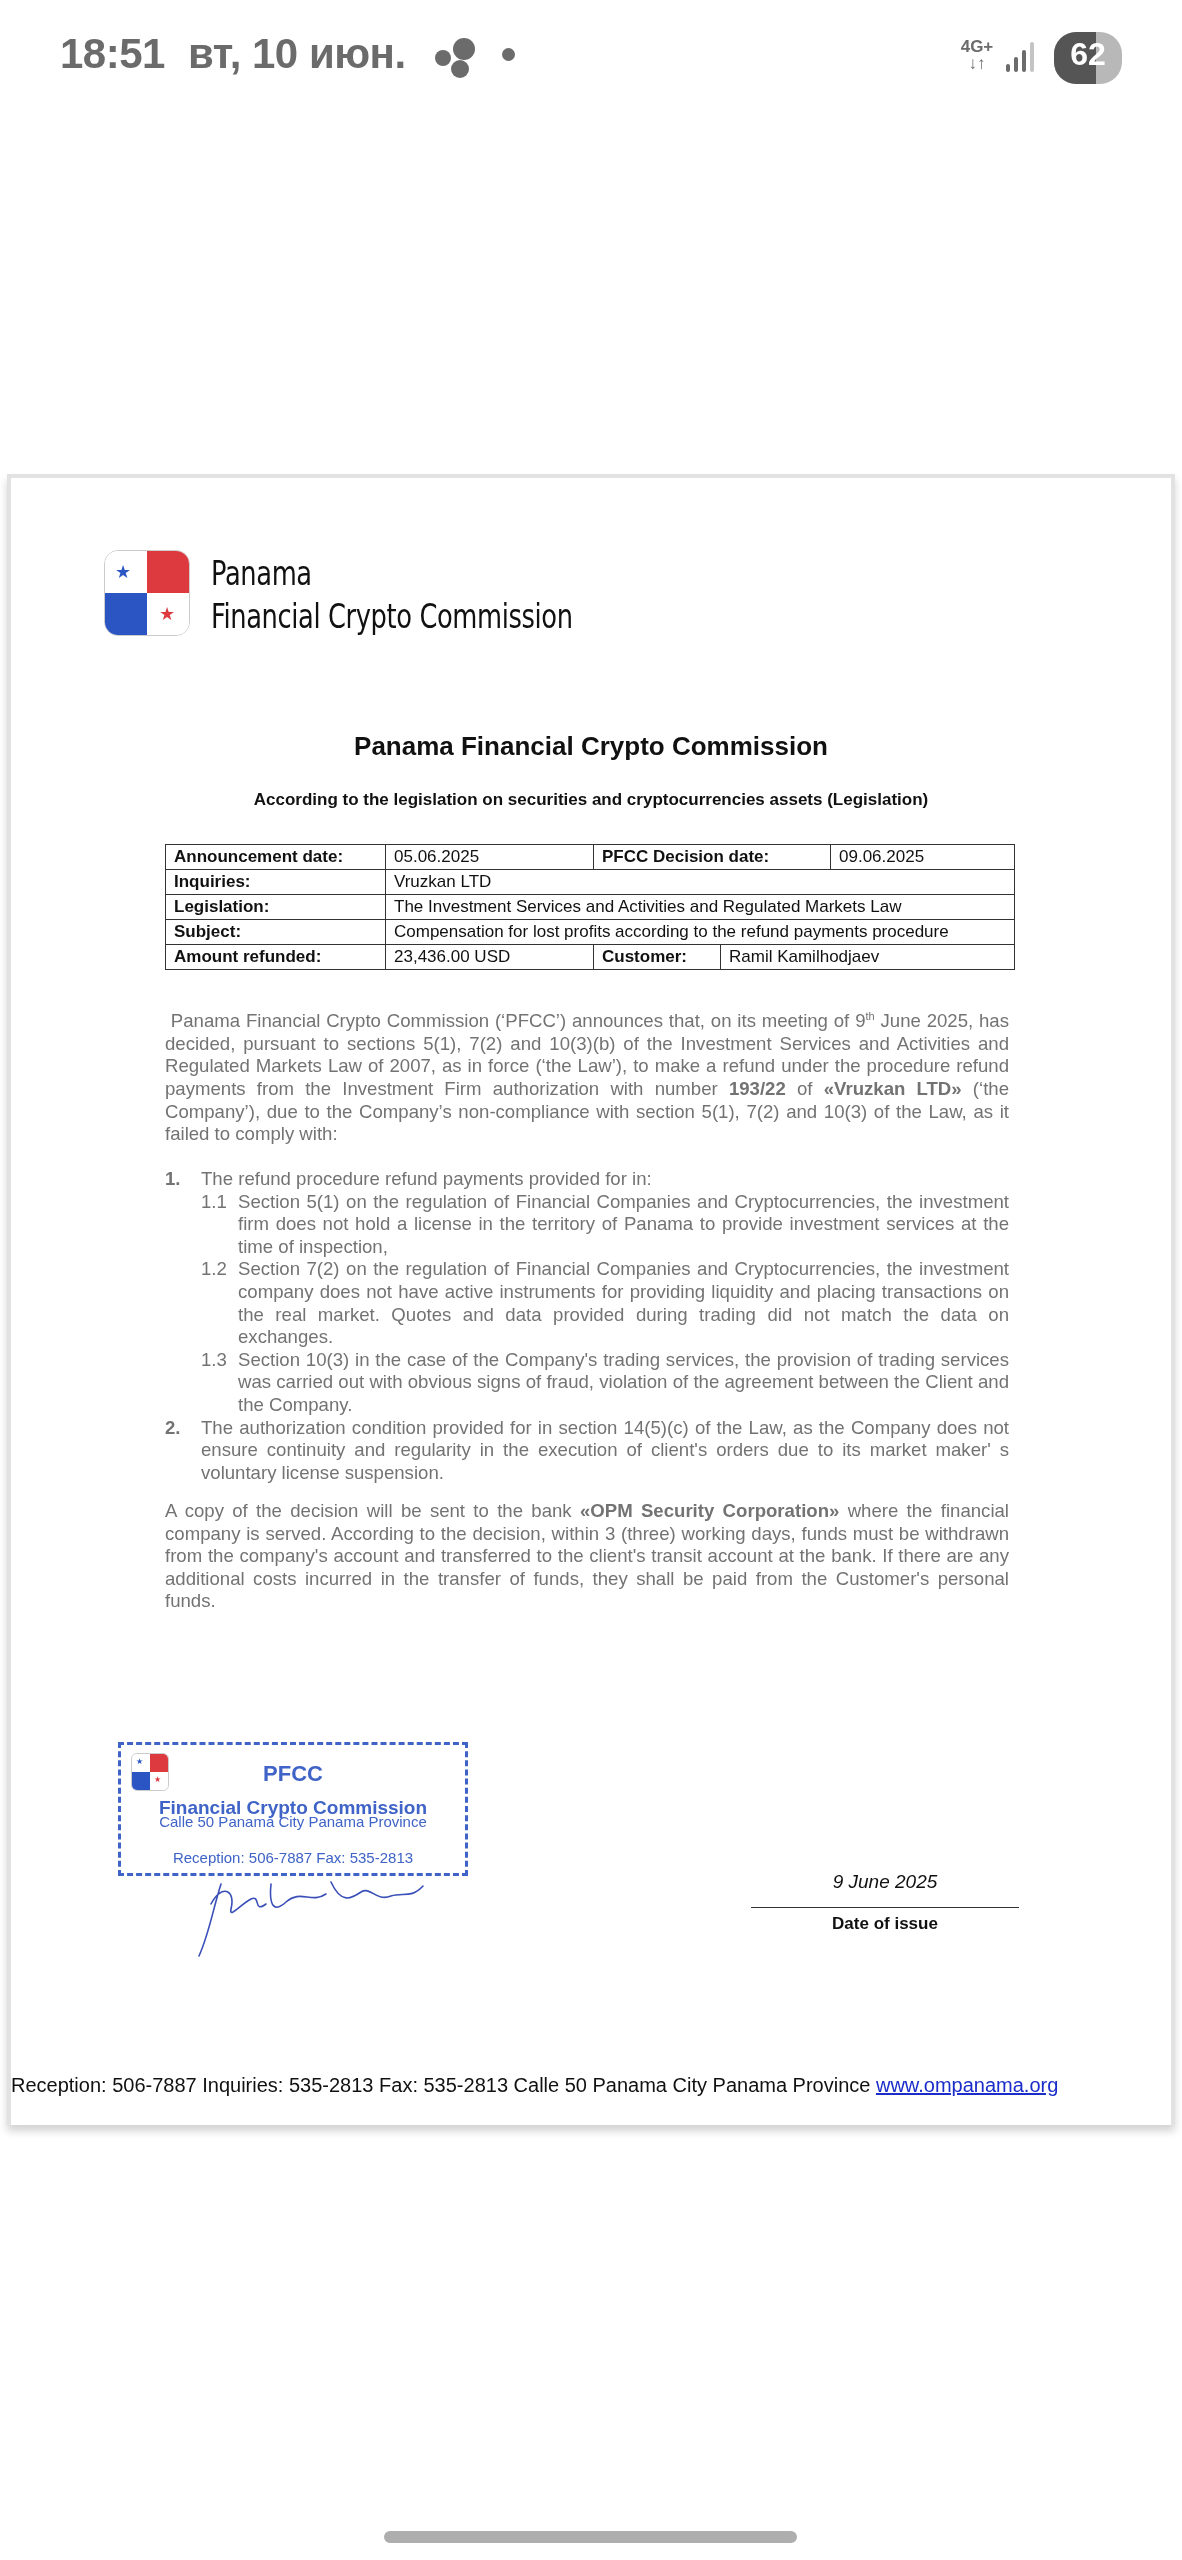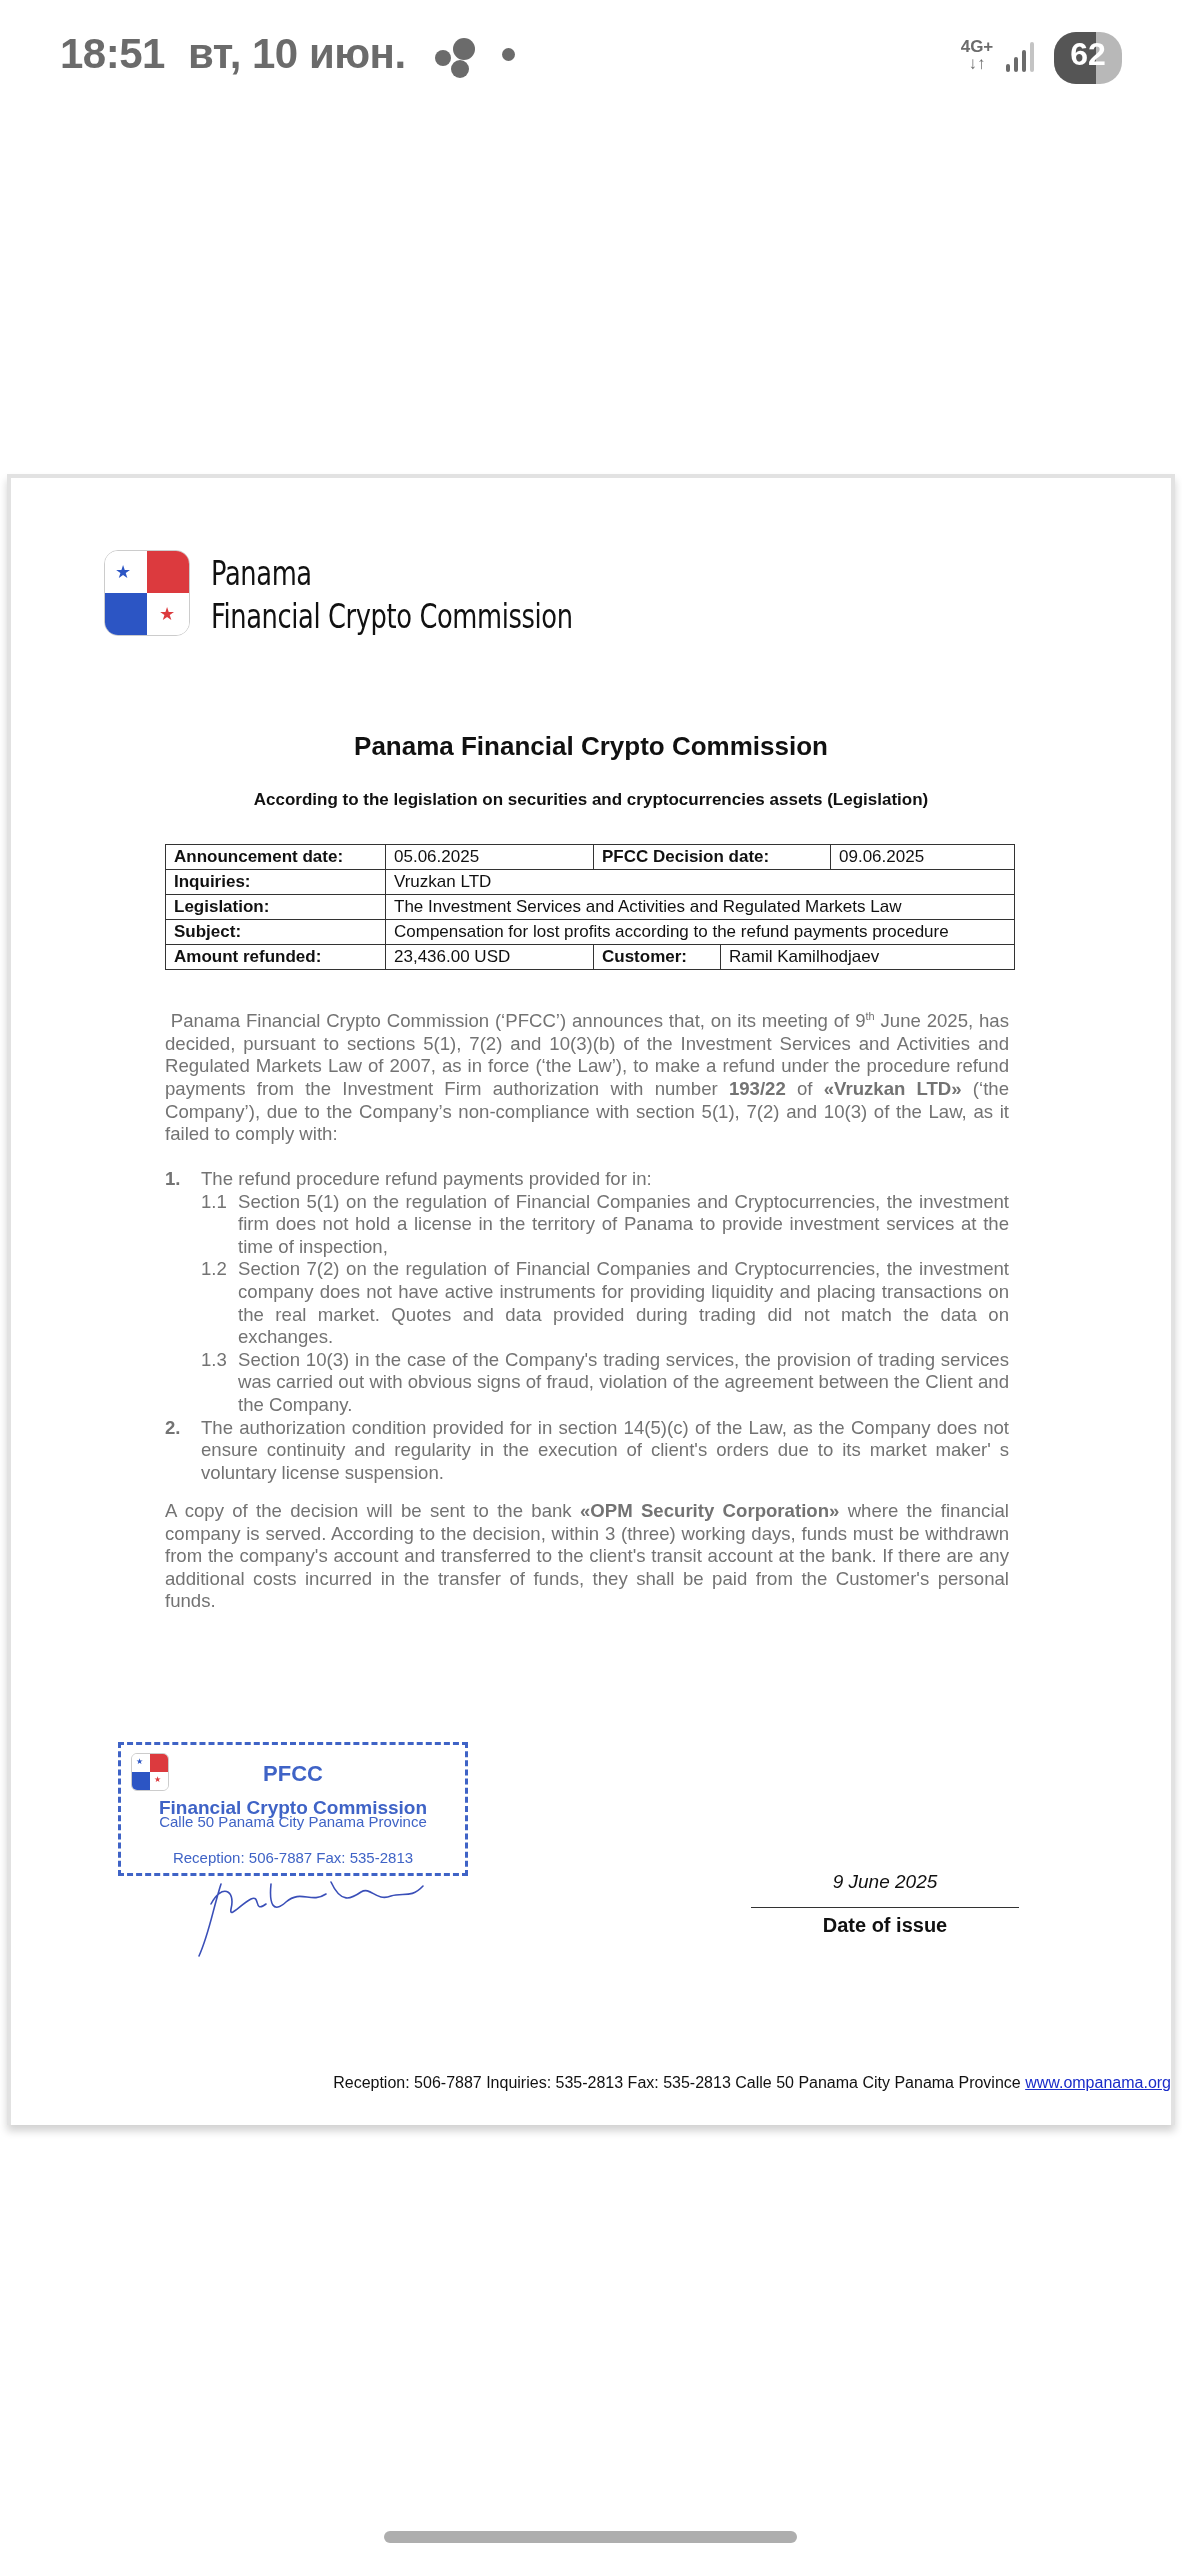--- a/index.html
+++ b/index.html
@@ -60,23 +60,23 @@
   .stamp .s2 { position:absolute; left:0; right:0; top:52px; font-size:19px; font-weight:bold; }
   .stamp .s3 { position:absolute; left:0; right:0; top:68px; font-size:15px; }
   .stamp .s4 { position:absolute; left:0; right:0; top:104px; font-size:15px; }
 
   .signature { position:absolute; left:180px; top:1396px; width:240px; height:90px; }
   .signer { position:absolute; left:150px; top:1412px; width:260px; text-align:center; font-size:19px; line-height:27px; }
   .signer .name { font-weight:bold; }
 
   .issue-date { position:absolute; left:740px; top:1393px; width:268px; text-align:center; font-size:19px; font-style:italic; }
   .issue-line { position:absolute; left:740px; top:1429px; width:268px; border-top:1.5px solid #333; }
-  .issue-label { position:absolute; left:740px; top:1436px; width:268px; text-align:center; font-size:20px; font-weight:bold; }
-
-  .footer { position:absolute; left:0; right:0; top:1596px; text-align:right; font-size:16px; color:#111; }
+  .issue-label { position:absolute; left:740px; top:1436px; width:268px; text-align:center; font-size:17px; font-weight:bold; }
+
+  .footer { position:absolute; left:0; right:0; top:1596px; text-align:left; font-size:20px; color:#111; }
   .footer a { color:#1a2cc9; text-decoration:underline; }
 
   .home-indicator { position:absolute; left:384px; top:2531px; width:413px; height:12px; border-radius:6px; background:#aeaeae; }
 </style>
 </head>
 <body>
 
 <div class="statusbar">
   <div class="sb-time">18:51</div>
   <div class="sb-date">вт, 10 июн.</div>

